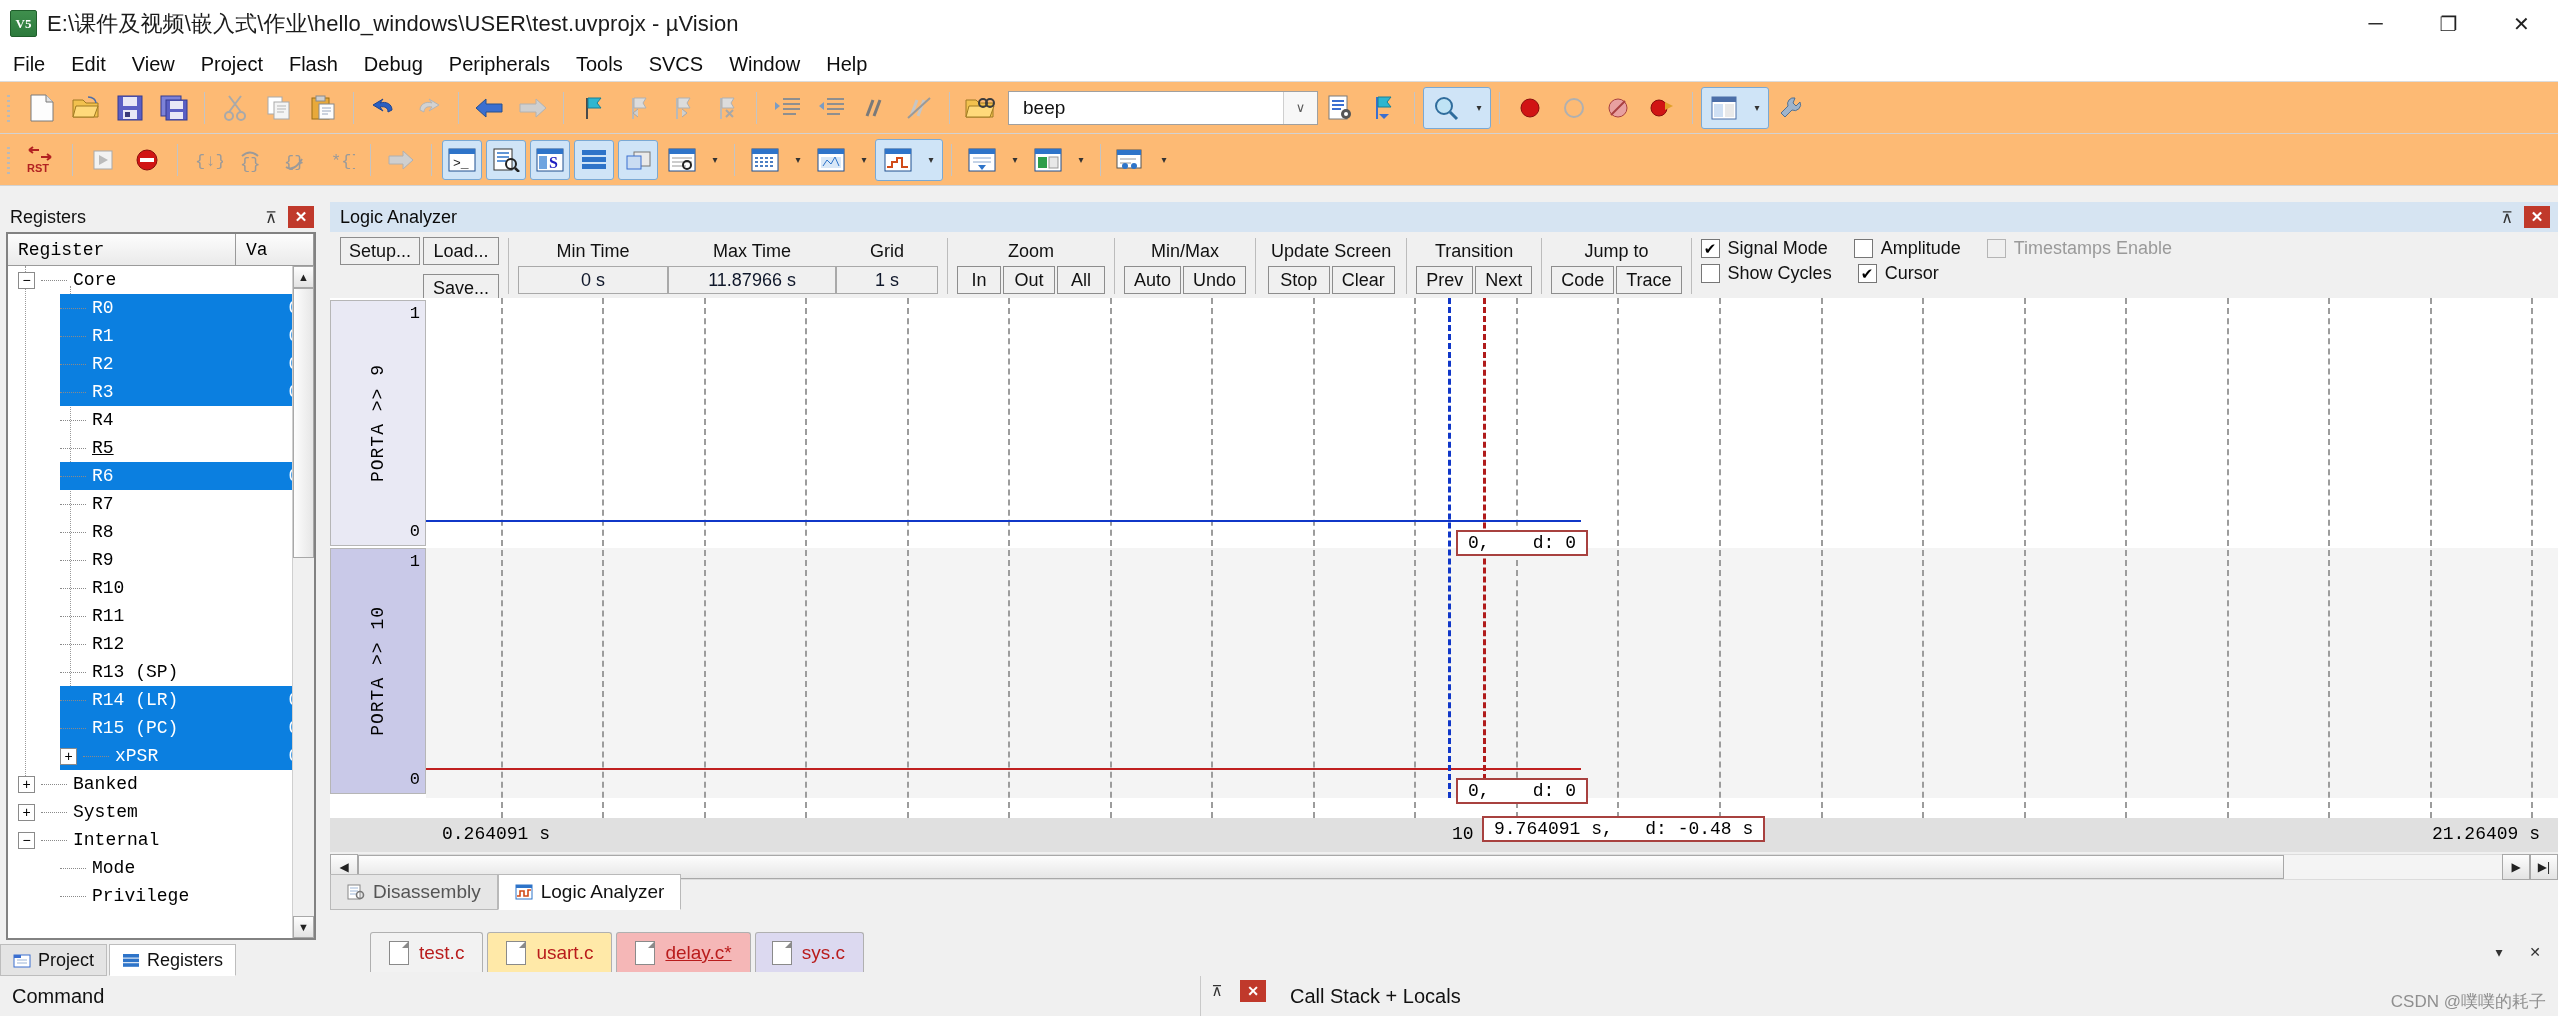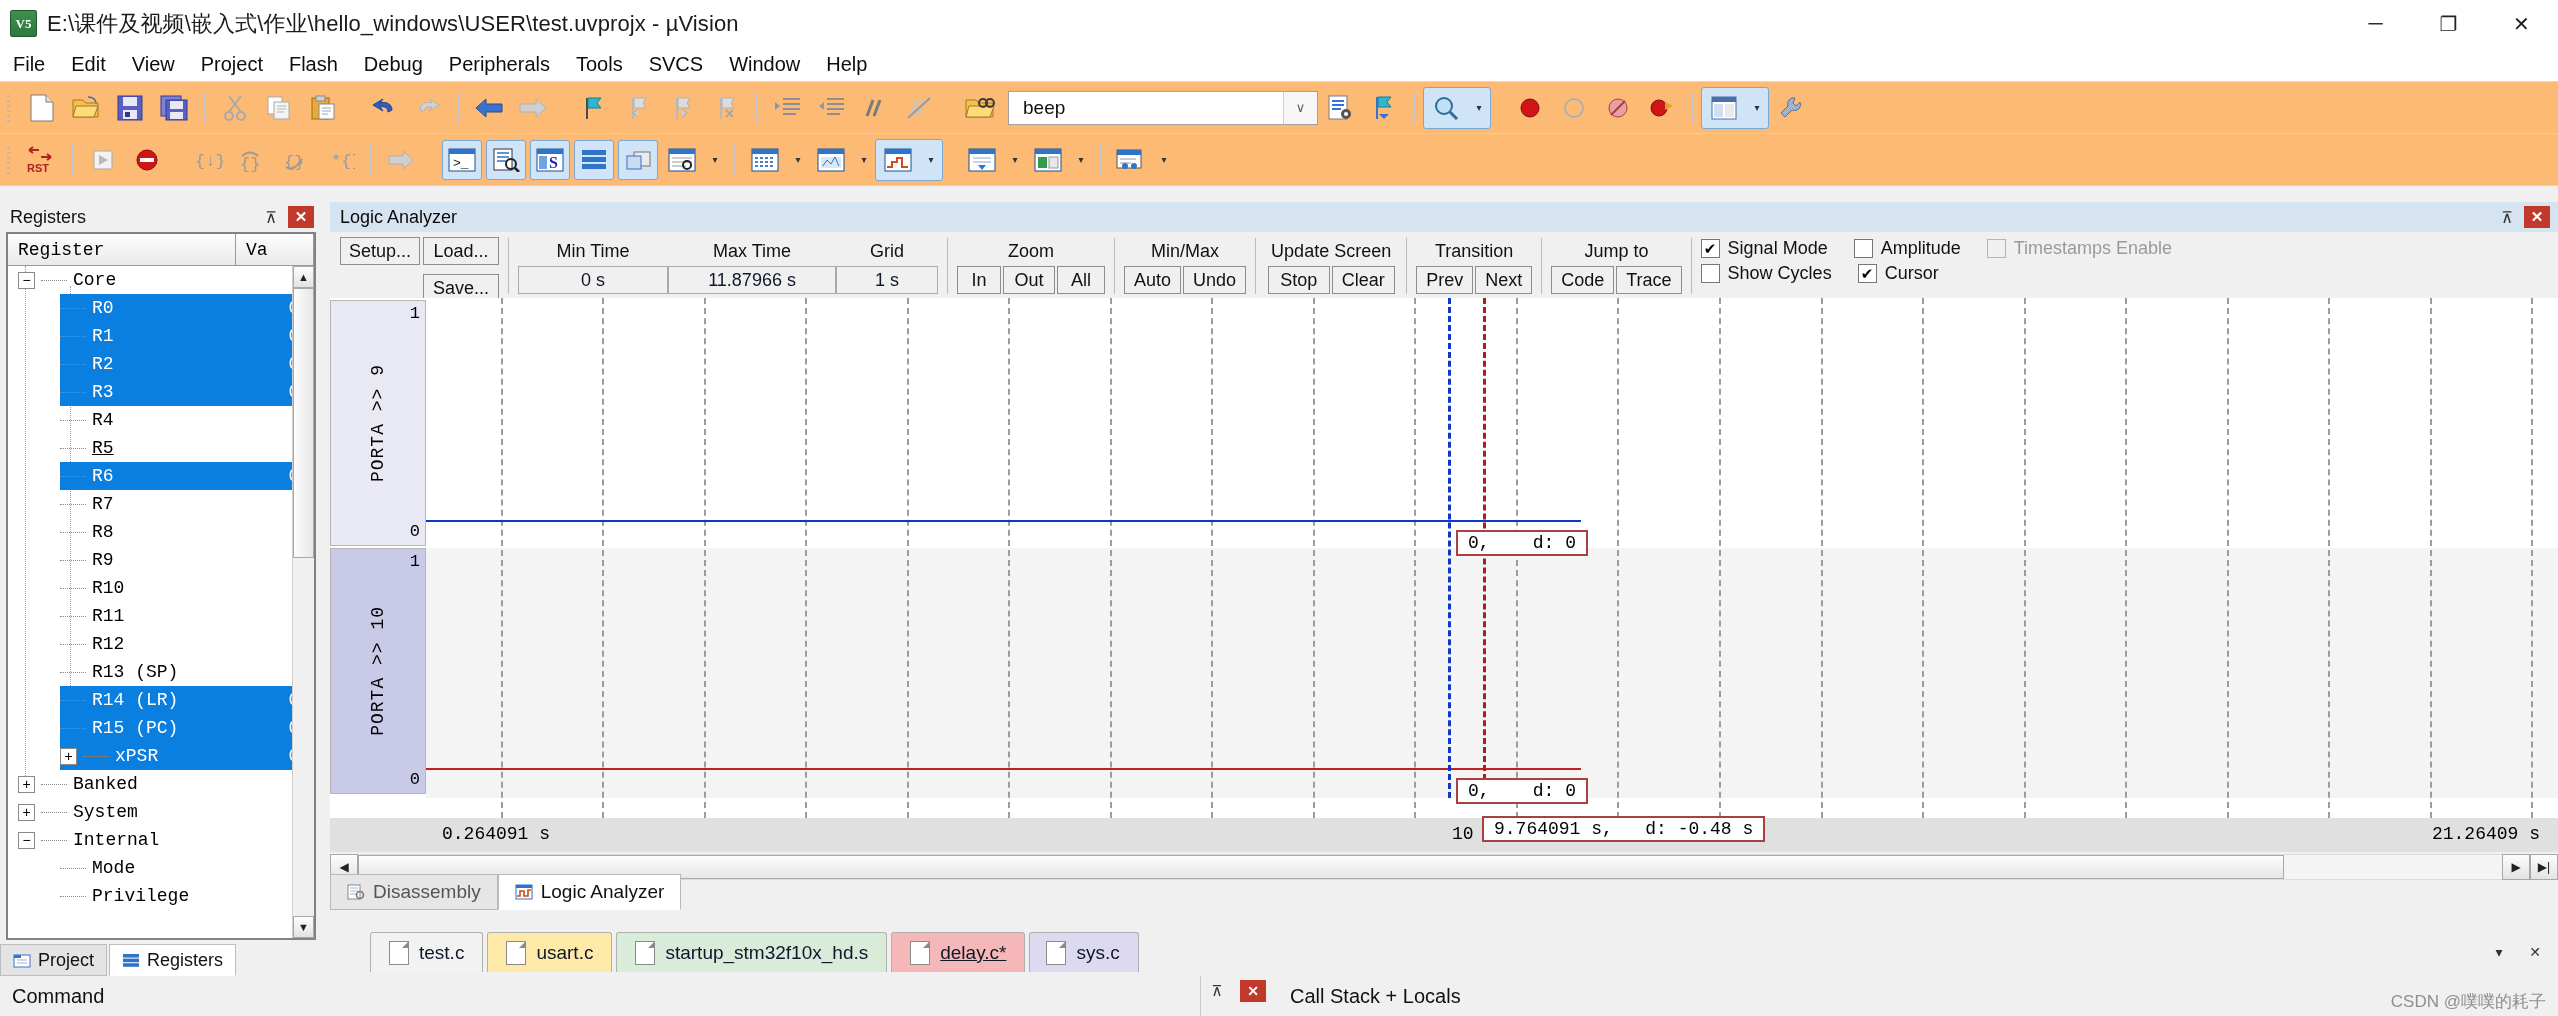--- a/index.html
+++ b/index.html
@@ -266,21 +266,21 @@
   }
   .dtab.active { background: #fff; color: #111; border-bottom-color: #fff; }
 
   
   .file-tabs {
     position: absolute; left: 330px; top: 928px; width: 2228px; height: 48px;
     display: flex; align-items: center; gap: 4px; background: #f0f0f0; padding-left: 40px;
   }
   .ftab {
     height: 40px; display: flex; align-items: center; gap: 10px; padding: 0 18px;
-    font-size: 19px; color: #0f172a; border: 1px solid #b0b0b0; border-bottom: none;
+    font-size: 19px; color: #b91c1c; border: 1px solid #b0b0b0; border-bottom: none;
     border-radius: 3px 3px 0 0;
   }
   .ftab .ficon { width: 20px; height: 24px; background: #fff; border: 1px solid #8a8a8a; position: relative; }
   .ftab .ficon::after {
     content: ""; position: absolute; right: -1px; top: -1px;
     border-left: 7px solid transparent; border-bottom: 7px solid #8a8a8a;
   }
   .tabs-nav {
     position: absolute; right: 10px; top: 928px; display: flex; align-items: center; gap: 10px; height: 48px;
   }
@@ -1131,24 +1131,20 @@
 
   <div class="file-tabs">
     <div class="ftab" style="background:#f2f2f2;">
       <span class="ficon"></span>
       <span>test.c</span>
     </div>
     <div class="ftab" style="background:#ffe9a8;">
       <span class="ficon"></span>
       <span>usart.c</span>
     </div>
-    <div class="ftab" style="background:#d9ecd9;">
-      <span class="ficon"></span>
-      <span>startup_stm32f10x_hd.s</span>
-    </div>
     <div class="ftab" style="background:#f5b7b7;">
       <span class="ficon"></span>
       <span style="text-decoration:underline;">delay.c*</span>
     </div>
     <div class="ftab" style="background:#dcd9f0;padding-left:16px;">
       <span class="ficon"></span>
       <span>sys.c</span>
     </div>
   </div>
   <div class="tabs-nav">

